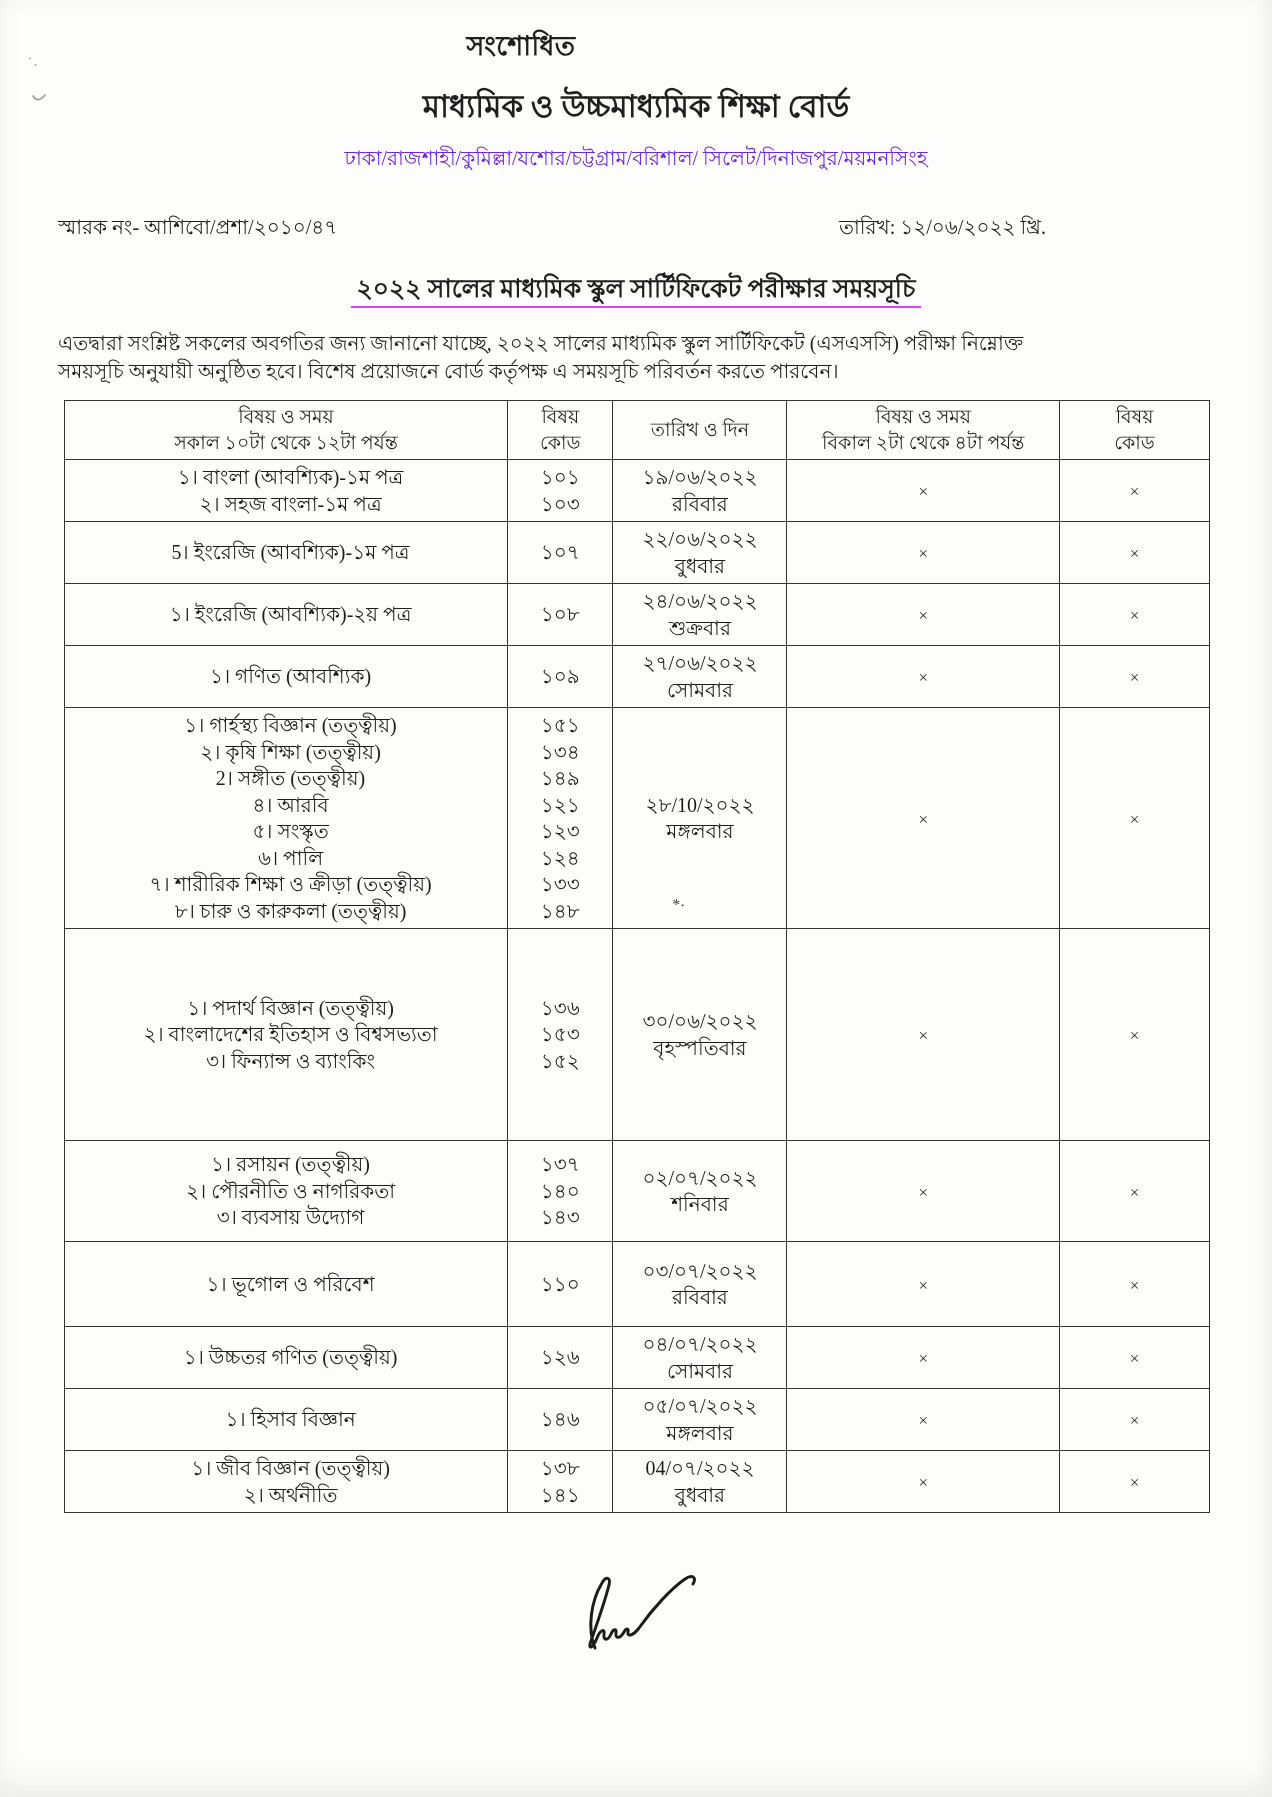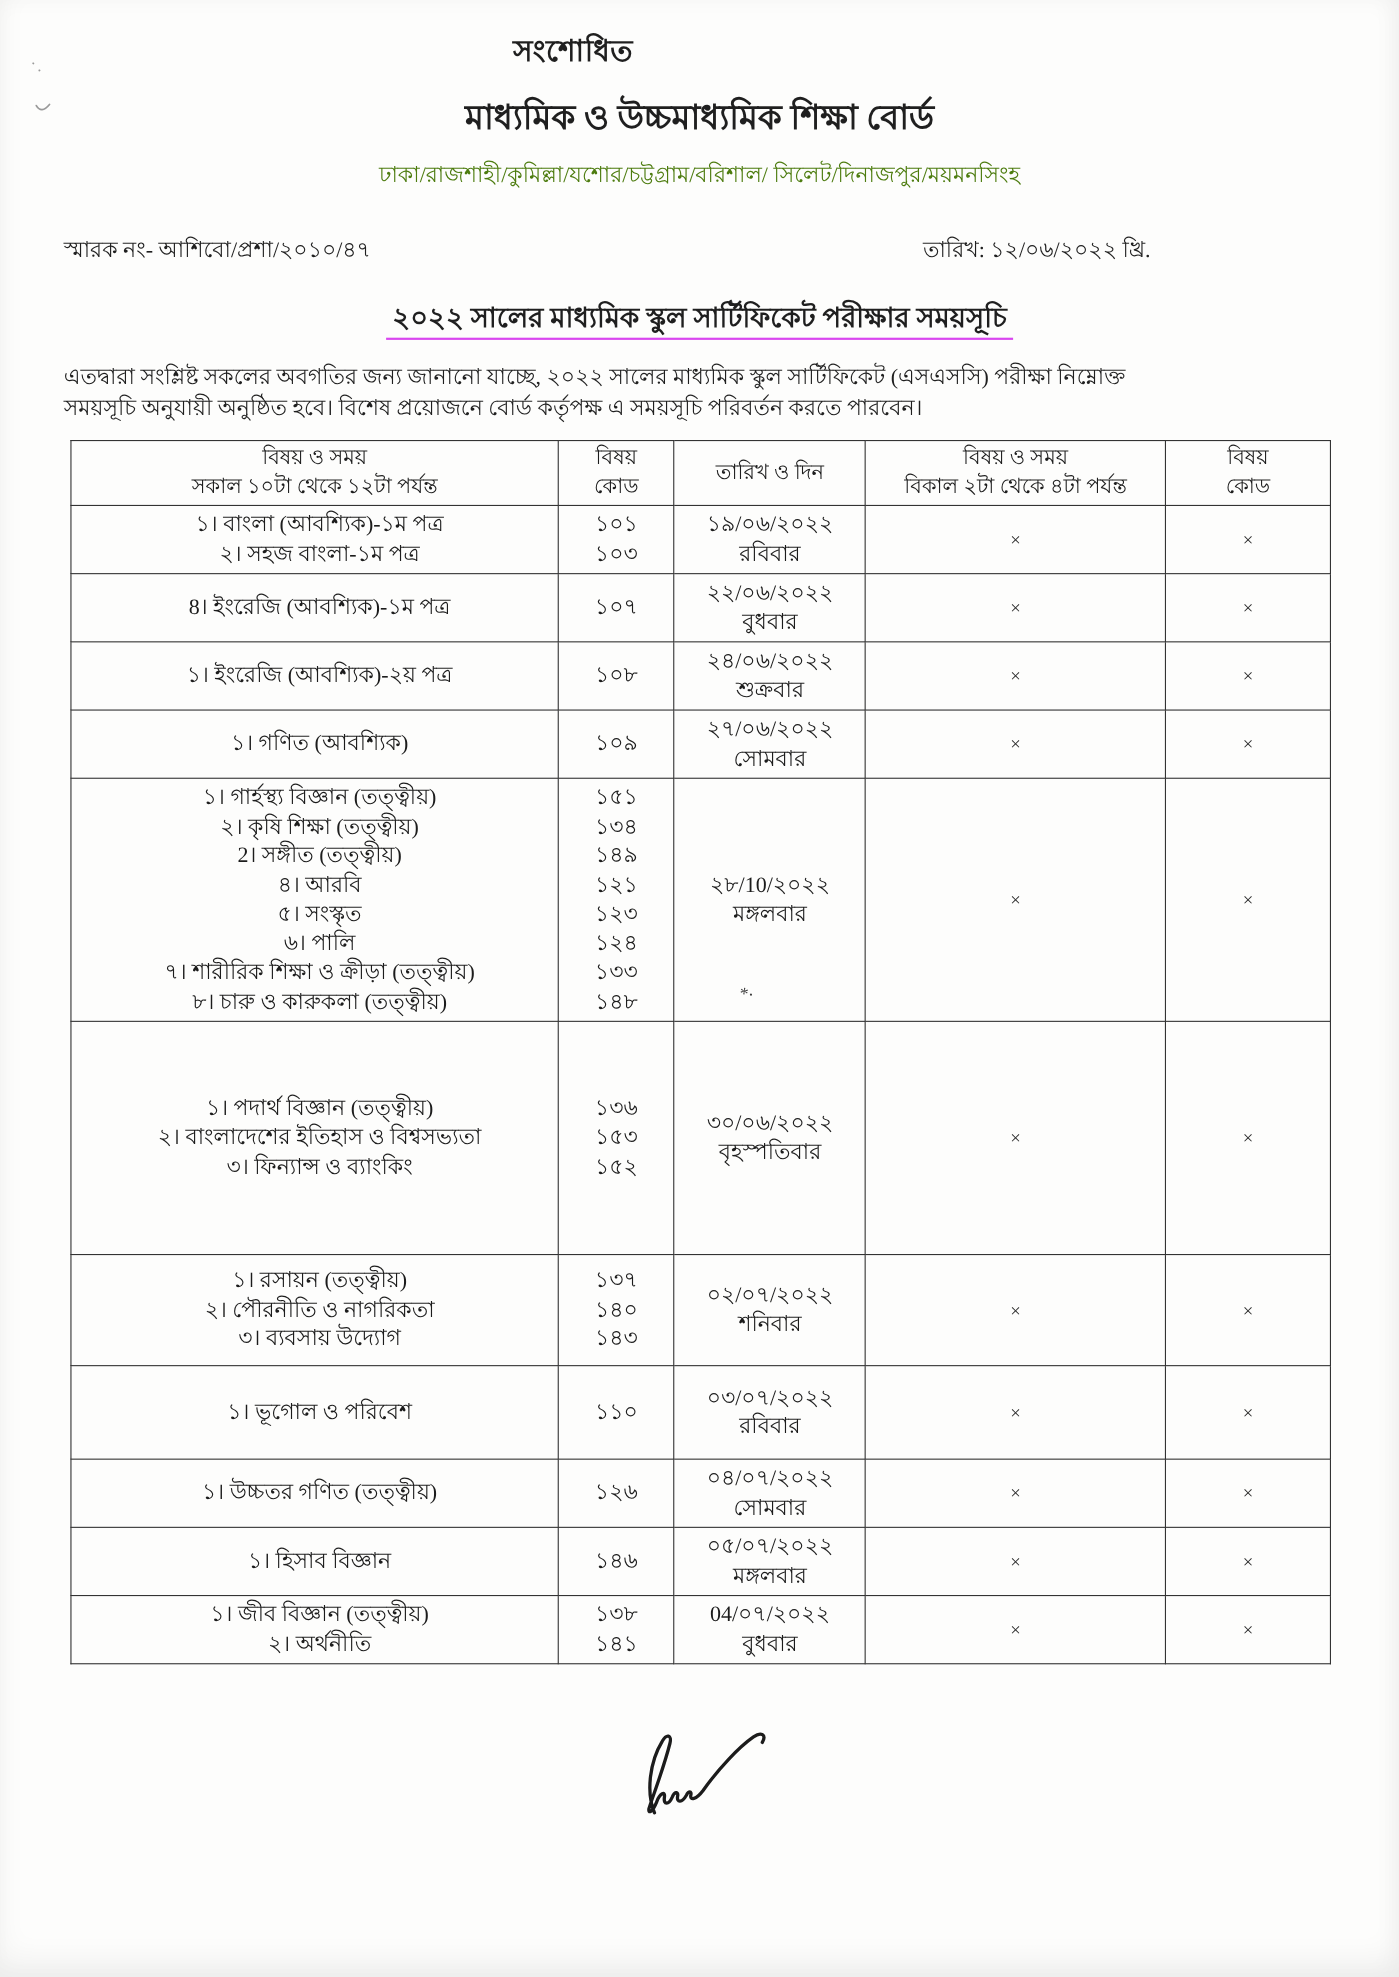--- a/index.html
+++ b/index.html
@@ -15,21 +15,21 @@
     box-shadow:inset -6px 0 20px rgba(0,0,0,.03), inset 0 -16px 26px rgba(0,0,0,.05);
   }
   .revised{
     text-align:center;padding:25px 230px 0 0;
     font-size:27px;font-weight:700;letter-spacing:.5px;
   }
   .board-name{
     text-align:center;font-size:31px;font-weight:700;margin-top:12px;
   }
   .board-regions{
-    text-align:center;font-size:20px;margin-top:9px;color:#4d7c0f;
+    text-align:center;font-size:20px;margin-top:9px;color:#6d28d9;
   }
   .meta-row{
     display:flex;justify-content:space-between;align-items:baseline;
     padding:0 226px 0 58px;margin-top:36px;font-size:20px;gap:28px;
   }
   .doc-title{text-align:center;margin-top:24px;font-size:25px;font-weight:700;}
   .doc-title .u{border-bottom:2px solid #d946ef;padding:0 6px 4px;}
   .intro{
     margin:18px 58px 0;width:992px;
     font-size:20px;line-height:27.5px;text-align:left;
@@ -127,21 +127,21 @@
           </td>
           <td class="c-date">
             <div class="line">১৯/০৬/২০২২</div>
             <div class="line">রবিবার</div>
           </td>
           <td class="c-aft"><span class="x-mark">×</span></td>
           <td class="c-aftcode"><span class="x-mark">×</span></td>
         </tr>
         <tr>
           <td class="c-subjects">
-            <div class="line">8। ইংরেজি (আবশ্যিক)-১ম পত্র</div>
+            <div class="line">5। ইংরেজি (আবশ্যিক)-১ম পত্র</div>
           </td>
           <td class="c-codes">
             <div class="line">১০৭</div>
           </td>
           <td class="c-date">
             <div class="line">২২/০৬/২০২২</div>
             <div class="line">বুধবার</div>
           </td>
           <td class="c-aft"><span class="x-mark">×</span></td>
           <td class="c-aftcode"><span class="x-mark">×</span></td>

